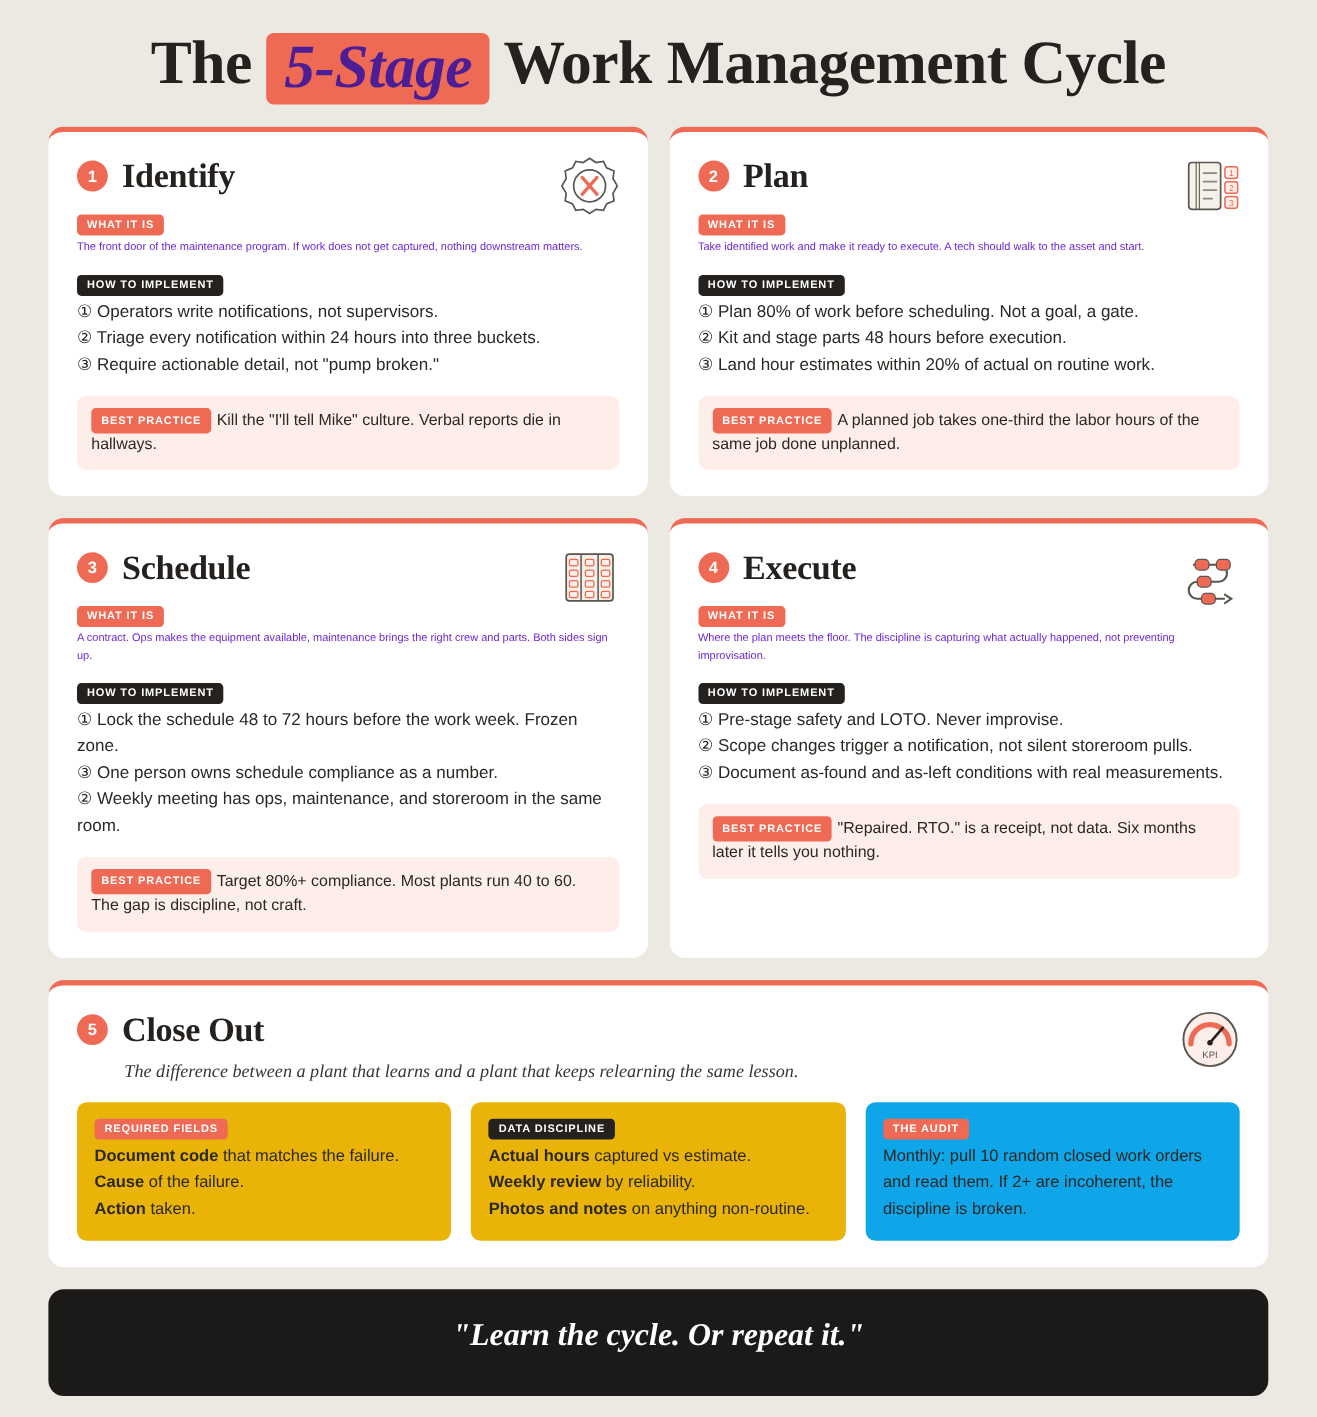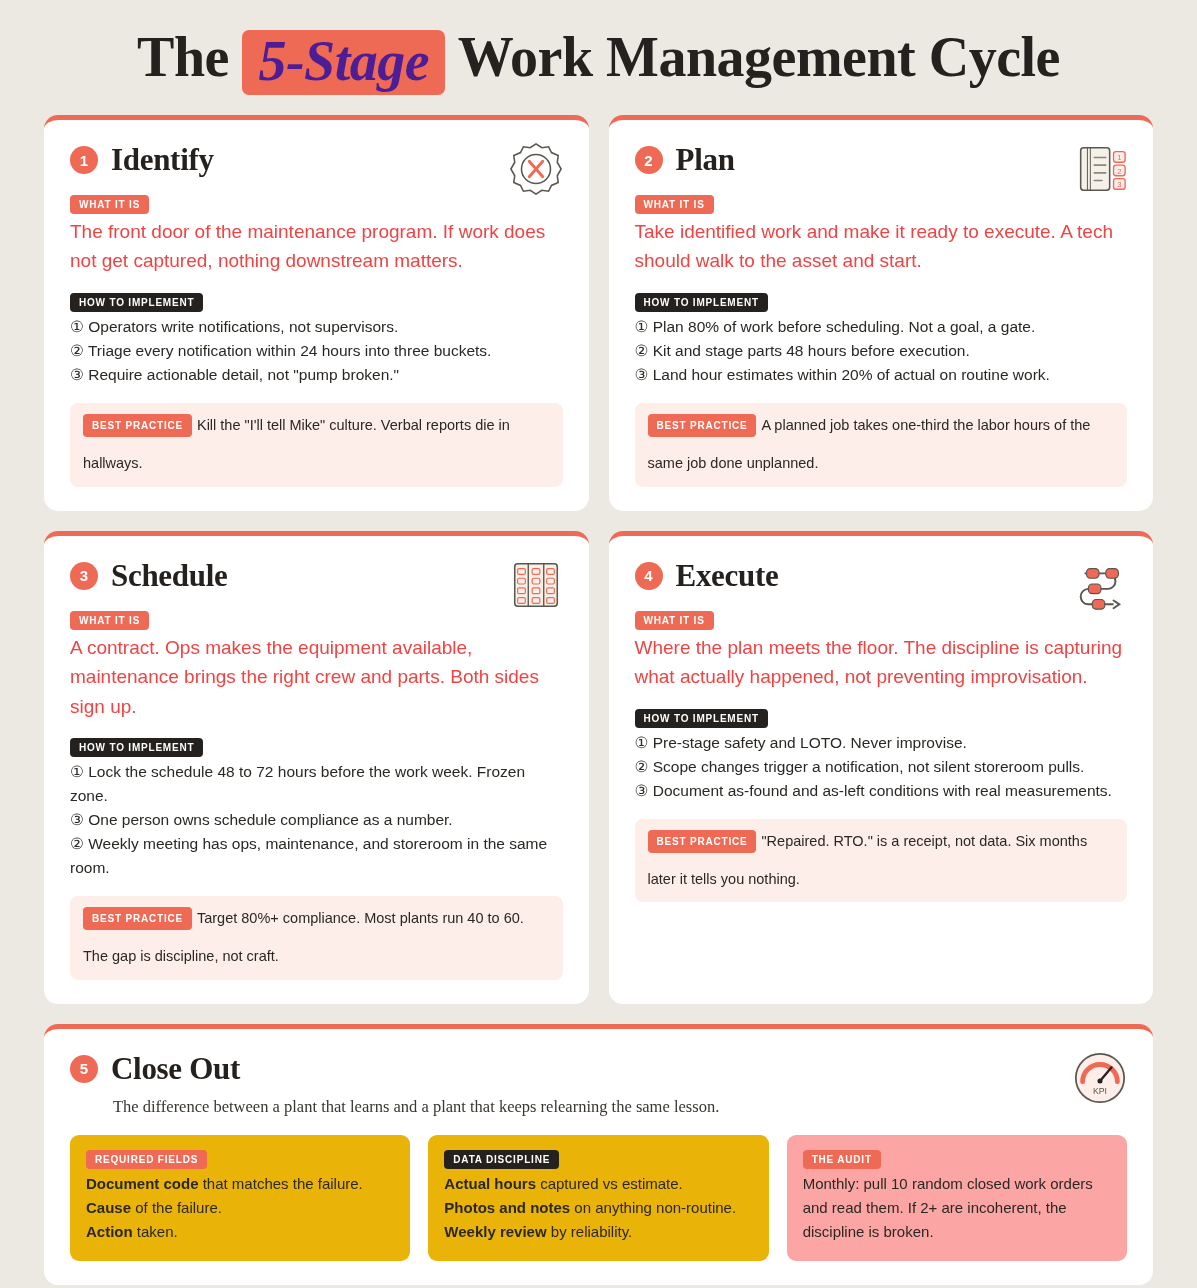--- a/index.html
+++ b/index.html
@@ -92,59 +92,60 @@
     letter-spacing: 0.8px;
     color: #fff;
     padding: 4px 9px 4px 9px;
     border-radius: 4px;
     margin-bottom: 3px;
   }
   .tag.red { background: #ef6a55; }
   .tag.dark { background: #24211e; }
 
   .para {
-    font-size: 19px;
+    font-size: 10px;
     line-height: 1.55;
-    color: #ef4444;
+    color: #6d28d9;
     margin-bottom: 16px;
   }
   .steps { margin-bottom: 16px; }
   .step {
     font-size: 15.5px;
     line-height: 1.55;
     color: #2b2824;
   }
   .bp {
     background: #fdeeea;
     border-radius: 8px;
     padding: 11px 13px 12px 13px;
     font-size: 14.5px;
     line-height: 1.5;
     color: #2b2824;
   }
-  .bp .tag { margin-bottom: 16px; margin-right: 5px; vertical-align: 1px; }
+  .bp .tag { margin-bottom: 0; margin-right: 5px; vertical-align: 1px; }
 
   
   .subtitle-it {
     font-family: "Liberation Serif", serif;
+    font-style: italic;
     font-size: 16.5px;
     color: #3a3631;
     margin: -6px 0 18px 43px;
   }
   .cols {
     display: flex;
     gap: 18px;
   }
   .col {
     flex: 1 1 0;
     border-radius: 9px;
     padding: 14px 16px 16px 16px;
   }
   .col.grey { background: #eab308; }
-  .col.pink { background: #fca5a5; }
+  .col.pink { background: #0ea5e9; }
   .col-line {
     font-size: 15px;
     line-height: 1.62;
     color: #2b2824;
   }
   .col-line b { font-weight: bold; }
 
   
   .banner {
     background: #1c1a18;
@@ -307,22 +308,22 @@
       <div class="col grey">
         <div class="tag red">REQUIRED FIELDS</div>
         <div class="col-line"><b>Document code</b><span> that matches the failure.</span></div>
         <div class="col-line"><b>Cause</b><span> of the failure.</span></div>
         <div class="col-line"><b>Action</b><span> taken.</span></div>
       </div>
 
       <div class="col grey">
         <div class="tag dark">DATA DISCIPLINE</div>
         <div class="col-line"><b>Actual hours</b><span> captured vs estimate.</span></div>
+        <div class="col-line"><b>Weekly review</b><span> by reliability.</span></div>
         <div class="col-line"><b>Photos and notes</b><span> on anything non-routine.</span></div>
-        <div class="col-line"><b>Weekly review</b><span> by reliability.</span></div>
       </div>
 
       <div class="col pink">
         <div class="tag red">THE AUDIT</div>
         <div class="col-line"><span>Monthly: pull 10 random closed work orders and read them. If 2+ are incoherent, the discipline is broken.</span></div>
       </div>
 
     </div>
   </div>
 

